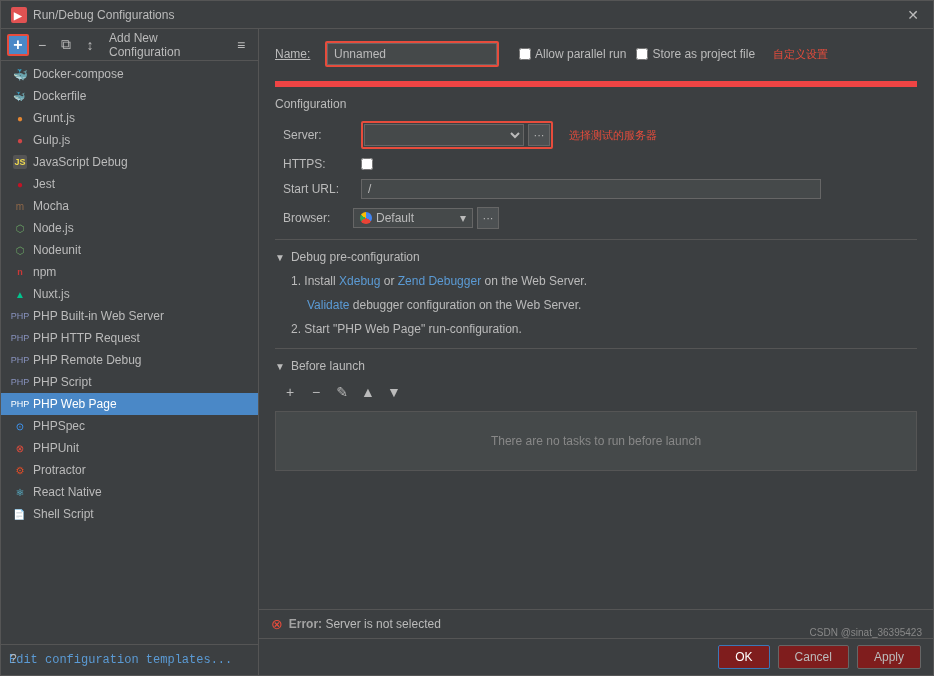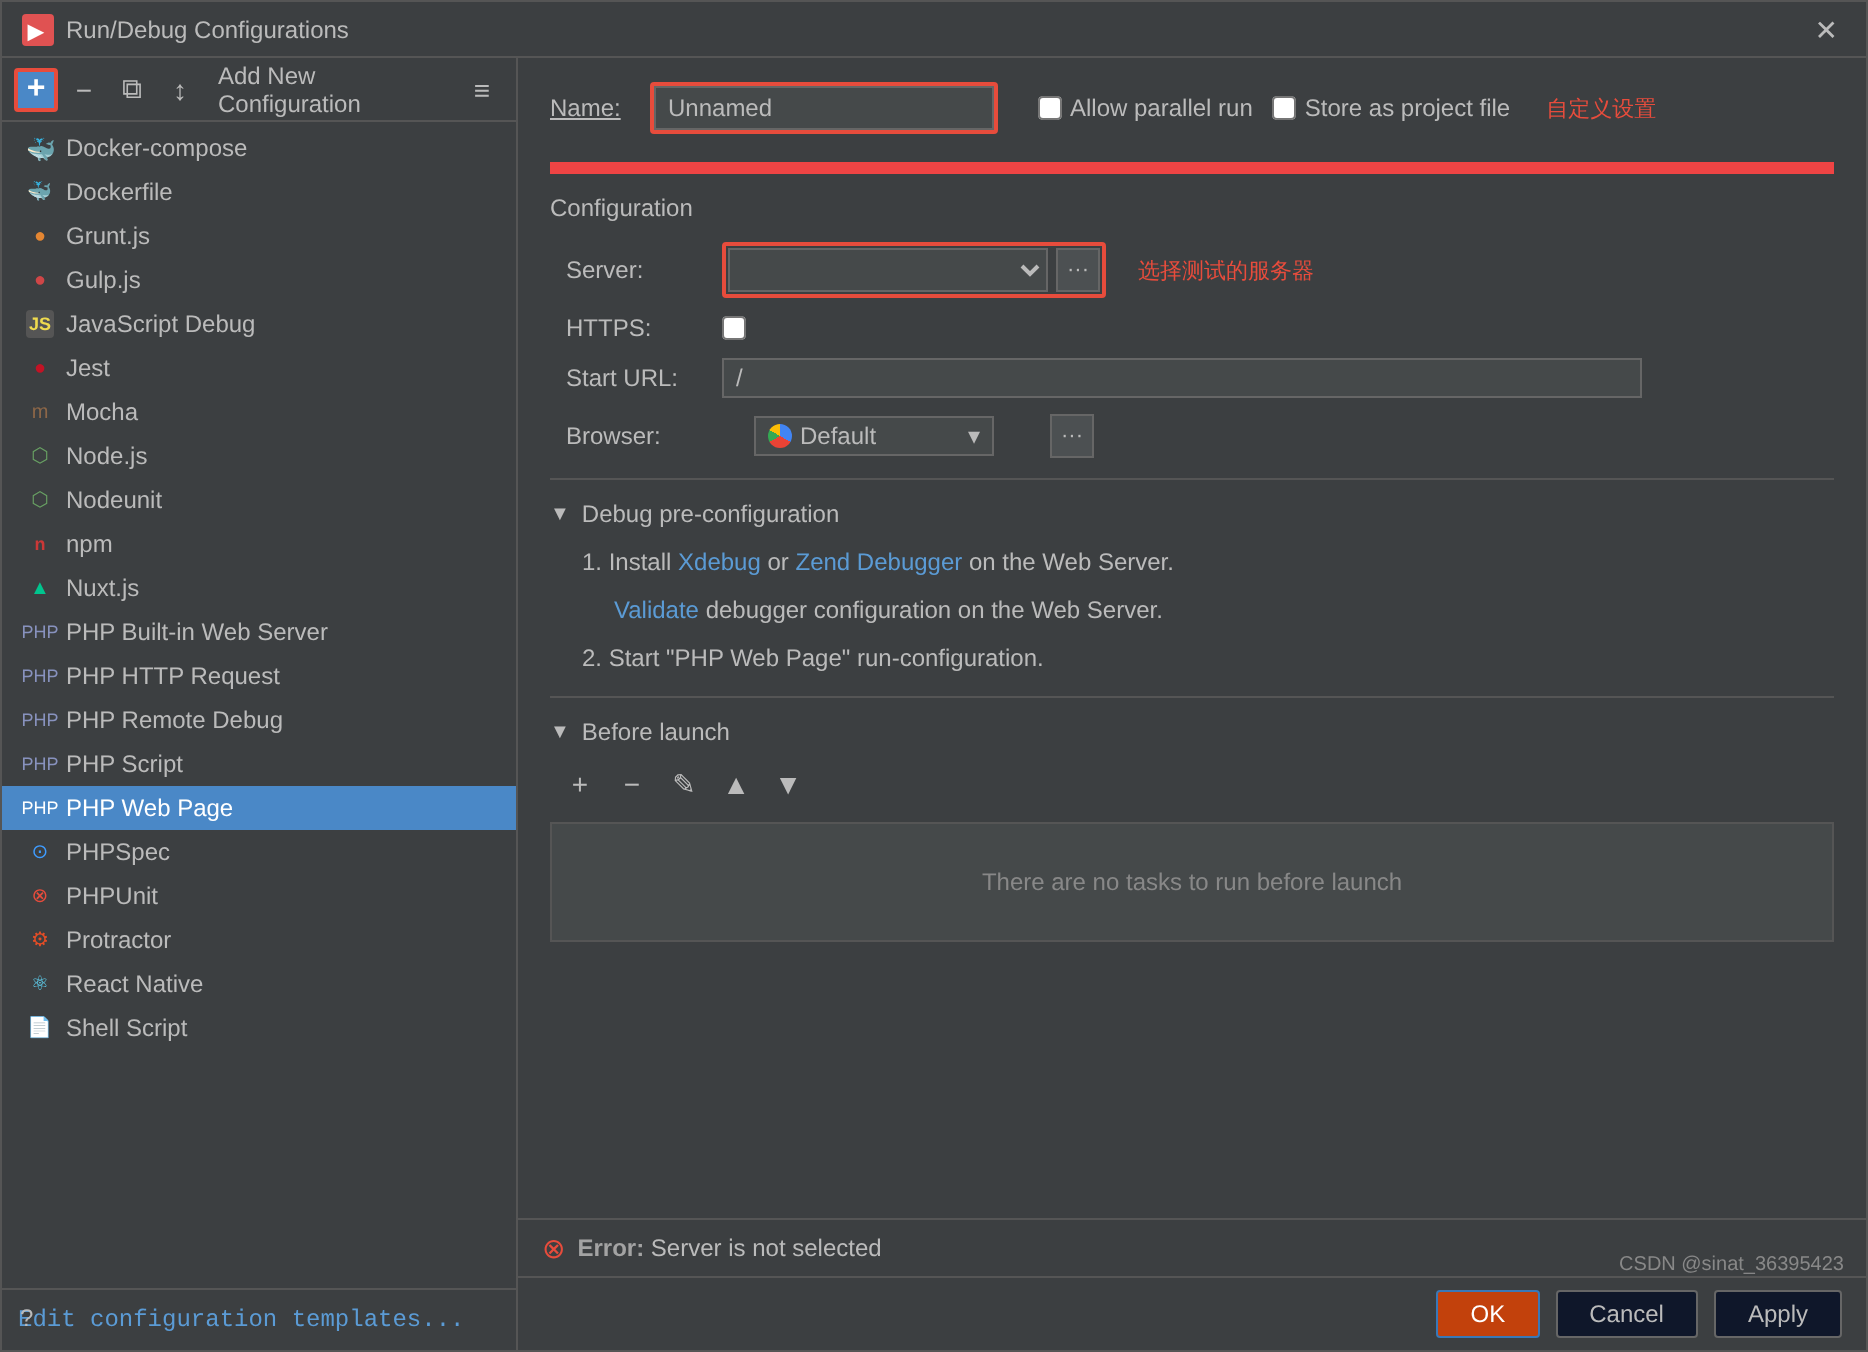--- a/index.html
+++ b/index.html
@@ -274,21 +274,21 @@
       border: 1px solid #666;
       color: #bbb;
       padding: 2px 6px;
       font-size: 12px;
       width: 460px;
       outline: none;
     }
     .browser-row {
       display: flex;
       align-items: center;
-      gap: 24px;
+      gap: 0;
       margin-bottom: 8px;
       padding-left: 8px;
     }
     .browser-select-inner {
       display: flex;
       align-items: center;
       gap: 4px;
       background: #45494a;
       border: 1px solid #666;
       padding: 2px 6px;
@@ -382,24 +382,24 @@
       border-top: 1px solid #555;
       background: #3c3f41;
     }
     .dialog-btn {
       padding: 4px 16px;
       font-size: 12px;
       cursor: pointer;
       border-radius: 2px;
       border: 1px solid #666;
       color: #bbb;
-      background: #0f172a;
+      background: #7f1d1d;
     }
     .dialog-btn.primary {
-      background: #c2410c;
+      background: #7f1d1d;
       border-color: #3a78b7;
       color: white;
     }
     .watermark {
       position: absolute;
       bottom: 38px;
       right: 12px;
       color: #888;
       font-size: 10px;
     }

